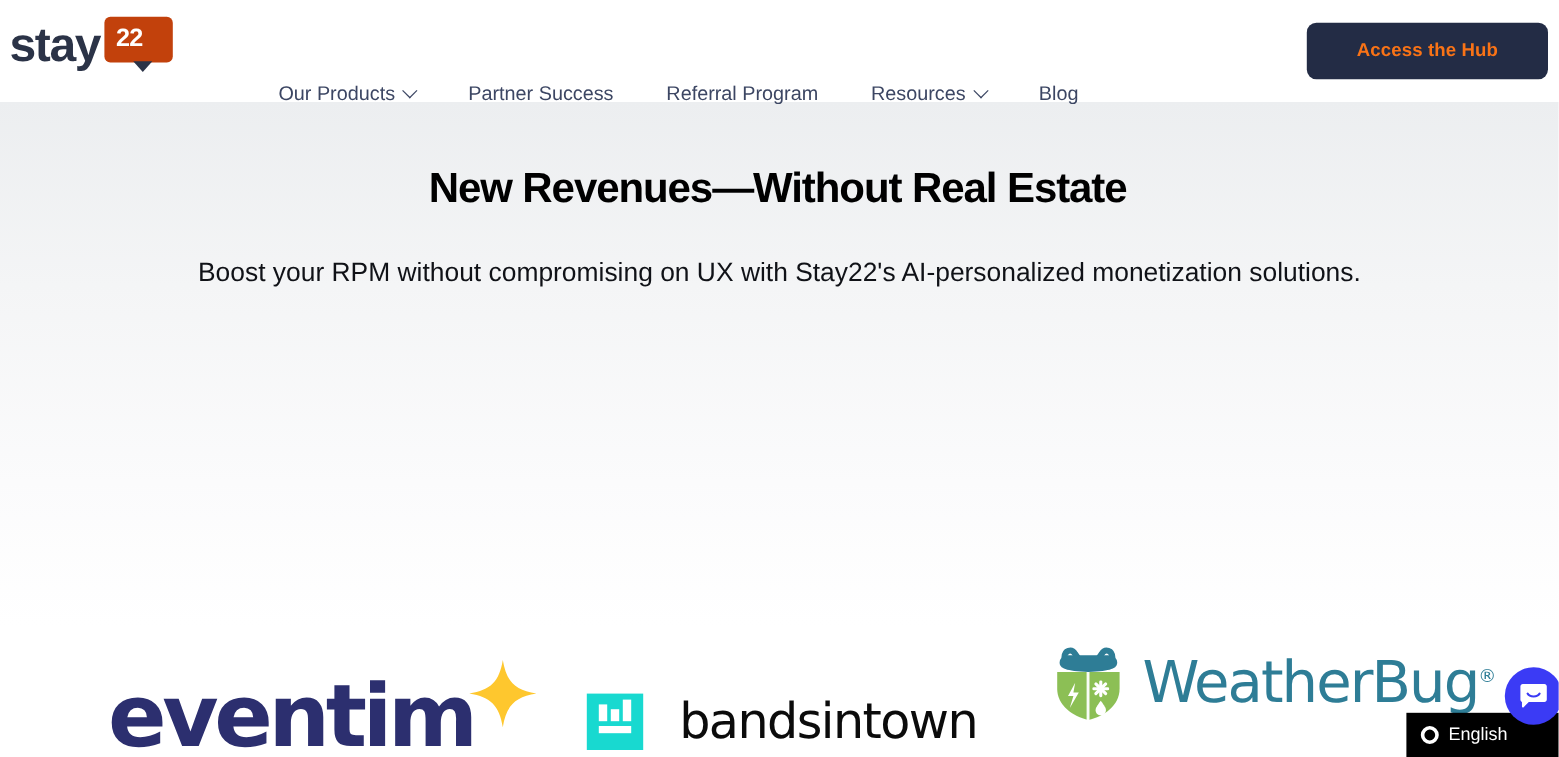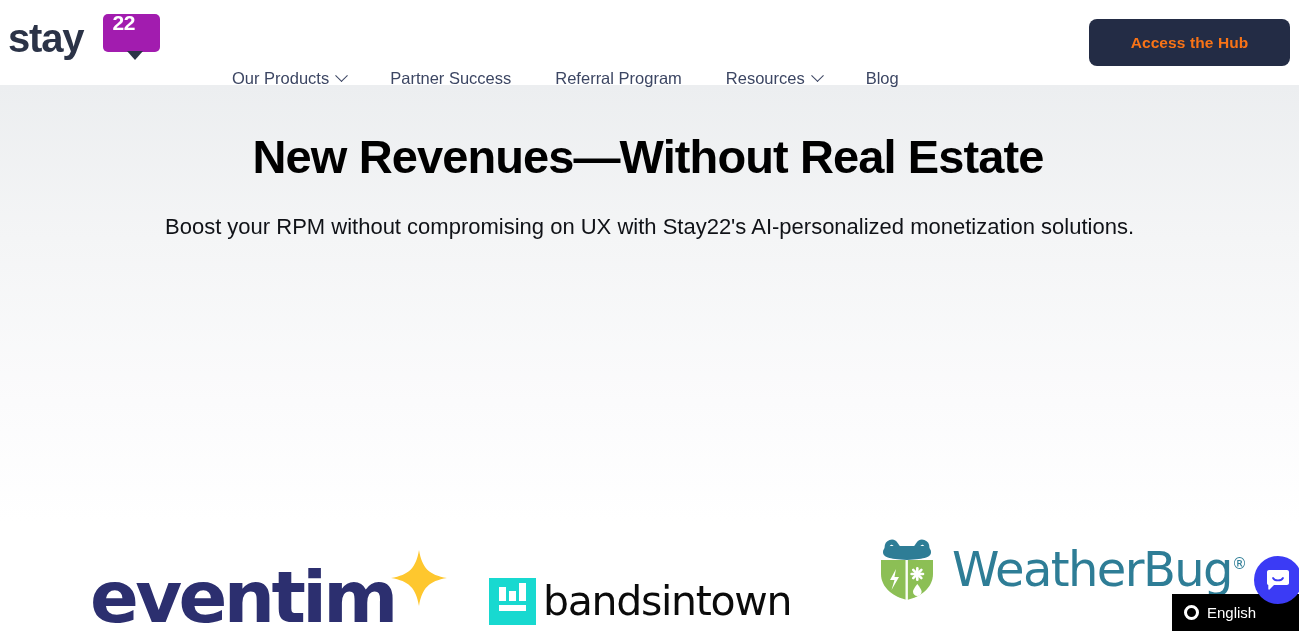--- a/index.html
+++ b/index.html
@@ -38,26 +38,27 @@
     font-size: 40px;
     font-weight: 700;
     letter-spacing: -1.2px;
     color: #2b3347;
     line-height: 52px;
     height: 52px;
     display: block;
   }
   .logo-badge {
     position: relative;
-    margin-left: 20px;
+    margin-left: 4px;
     margin-top: 2px;
     width: 57px; height: 38px;
-    background: #a21caf;
+    background: #c2410c;
     border-radius: 5px;
     display: flex;
+    align-items: center;
     justify-content: center;
   }
   .logo-badge span {
     color: #ffffff;
     font-size: 21px;
     font-weight: 700;
     letter-spacing: -0.5px;
     line-height: 1;
     position: relative;
     top: -2px;
@@ -122,21 +123,21 @@
   .hero {
     position: absolute;
     top: 85px; left: 0;
     width: 1299px; height: 546px;
     background: linear-gradient(180deg, #eceef0 0%, #f4f5f6 28%, #fbfbfc 58%, #ffffff 80%);
   }
   .headline {
     position: absolute;
     top: 44px; left: 0; width: 1296px;
     text-align: center;
-    font-size: 47px;
+    font-size: 35px;
     font-weight: 700;
     color: #000000;
     letter-spacing: -0.9px;
     line-height: 56px;
   }
   .subhead {
     position: absolute;
     top: 116px; left: 50%;
     transform: translateX(-50%);
     width: 1090px;
@@ -192,21 +193,21 @@
   .eventim-star {
     position: relative;
     top: -8px; left: -4px;
     width: 56px; height: 56px;
   }
 
   
   .brand-bit {
     position: absolute;
     left: 489px; top: 48px;
-    display: flex; align-items: center; gap: 7px;
+    display: flex; align-items: center; gap: 30px;
   }
   .bit-mark {
     position: relative;
     width: 47px; height: 47px;
     background: #18d9d0;
   }
   .bit-mark i {
     position: absolute;
     background: #ffffff;
     display: block;

